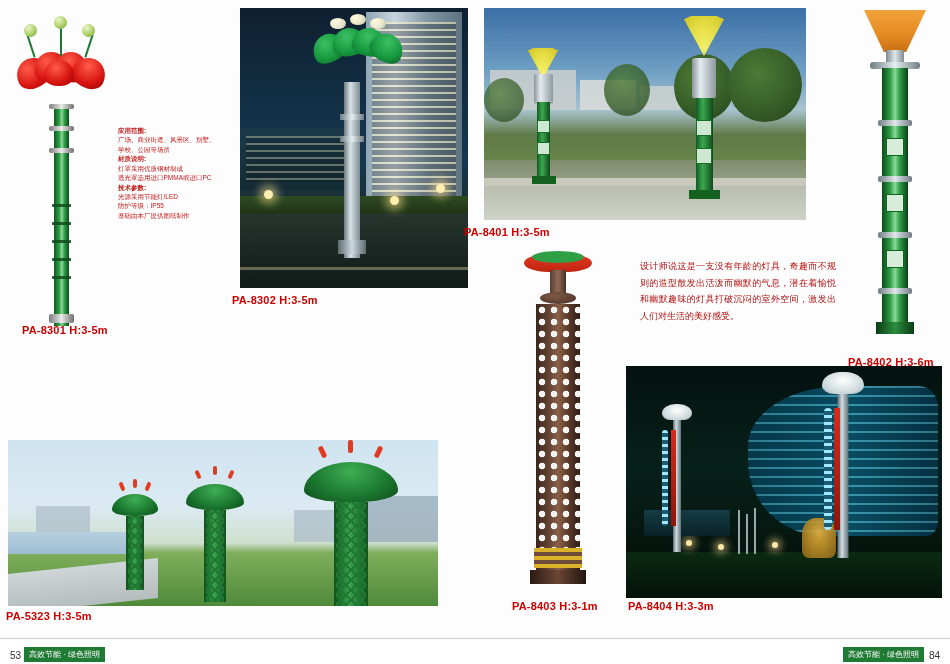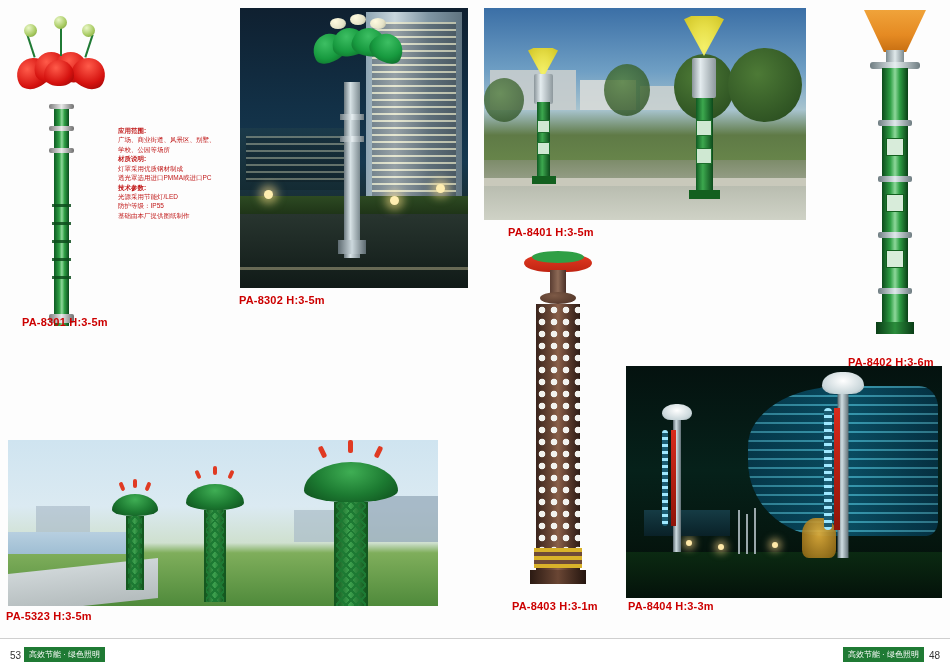--- a/index.html
+++ b/index.html
@@ -380,21 +380,21 @@
     <div class="poleband" style="top:96px;"></div>
     <div class="poleband" style="top:118px;"></div>
     <div class="poleband" style="top:140px;"></div>
     <div class="ring" style="top:196px;"></div>
     <div class="ring" style="top:214px;"></div>
     <div class="ring" style="top:232px;"></div>
     <div class="ring" style="top:250px;"></div>
     <div class="ring" style="top:268px;"></div>
     <div class="poleband" style="top:306px; height:9px;"></div>
   </div>
-  <div class="caption" style="left:22px; top:316px;">PA-8301 H:3-5m</div>
+  <div class="caption" style="left:22px; top:324px;">PA-8301 H:3-5m</div>
 
   <div class="specs">
     <div class="hd">应用范围:</div>
     <div>广场、商业街道、风景区、别墅、</div>
     <div>学校、公园等场所</div>
     <div class="hd">材质说明:</div>
     <div>灯罩采用优质钢材制成</div>
     <div>透光罩选用进口PMMA或进口PC</div>
     <div class="hd">技术参数:</div>
     <div>光源采用节能灯/LED</div>
@@ -421,21 +421,21 @@
     <div class="lamp-flower">
       <div class="pet" style="left:0px;  top:20px; transform:rotate(-28deg);"></div>
       <div class="pet" style="left:20px; top:14px; transform:rotate(-10deg);"></div>
       <div class="pet" style="left:40px; top:14px; transform:rotate(10deg);"></div>
       <div class="pet" style="left:58px; top:20px; transform:rotate(28deg);"></div>
       <div class="lump" style="left:18px; top:4px;"></div>
       <div class="lump" style="left:38px; top:0px;"></div>
       <div class="lump" style="left:58px; top:4px;"></div>
     </div>
   </div>
-  <div class="caption" style="left:239px; top:294px;">PA-8302 H:3-5m</div>
+  <div class="caption" style="left:232px; top:294px;">PA-8302 H:3-5m</div>
 
   <div class="photo" id="pa8401">
     <div class="sky"></div>
     <div class="bldg" style="left:6px;  top:62px; width:86px; height:40px;"></div>
     <div class="bldg" style="left:96px; top:72px; width:56px; height:30px; background:rgba(215,218,216,.9);"></div>
     <div class="bldg" style="left:156px;top:78px; width:40px; height:24px; background:rgba(205,210,208,.85);"></div>
     <div class="tree" style="left:190px; top:46px; width:60px; height:66px;"></div>
     <div class="tree" style="left:244px; top:40px; width:74px; height:74px;"></div>
     <div class="tree" style="left:120px; top:56px; width:46px; height:52px; opacity:.8;"></div>
     <div class="tree" style="left:0px;   top:70px; width:40px; height:44px; opacity:.75;"></div>
@@ -454,22 +454,23 @@
 
     <div>
       <div class="calla-cup" style="left:200px; top:8px; width:40px; height:40px;"></div>
       <div class="grey-seg" style="left:208px; top:50px; width:24px; height:40px;"></div>
       <div class="calla-pole" style="left:212px; top:90px; width:17px; height:96px;"></div>
       <div class="plaque" style="left:212px; top:112px; width:16px; height:16px;"></div>
       <div class="plaque" style="left:212px; top:140px; width:16px; height:16px;"></div>
       <div style="position:absolute;left:205px;top:182px;width:31px;height:9px;background:#13601f;"></div>
     </div>
   </div>
-  <div class="caption" style="left:508px; top:226px;">PA-8401 H:3-5m</div>
-
+  <div class="caption" style="left:464px; top:226px;">PA-8401 H:3-5m</div>
+
+  <div class="designer-note">设计师说这是一支没有年龄的灯具，奇趣而不规则的造型散发出活泼而幽默的气息，潜在着愉悦和幽默趣味的灯具打破沉闷的室外空间，激发出人们对生活的美好感受。</div>
 
   <div id="pa8402">
     <div class="cone"></div>
     <div class="neck"></div>
     <div class="disk"></div>
     <div class="body"></div>
     <div class="band" style="top:116px;"></div>
     <div class="band" style="top:172px;"></div>
     <div class="band" style="top:228px;"></div>
     <div class="band" style="top:284px;"></div>
@@ -551,16 +552,16 @@
       <div class="beads" style="top:36px; width:8px; height:122px; margin-left:-15px;"></div>
       <div class="redstripe" style="left:12px; top:36px; width:6px; height:122px;"></div>
     </div>
   </div>
   <div class="caption" style="left:628px; top:600px;">PA-8404 H:3-3m</div>
 
   <div class="footer">
     <div class="folio folio-left">53</div>
     <div class="green-tab tab-left">高效节能 · 绿色照明</div>
     <div class="green-tab tab-right">高效节能 · 绿色照明</div>
-    <div class="folio folio-right">48</div>
+    <div class="folio folio-right">84</div>
   </div>
 
 </div>
 
 </body></html>

